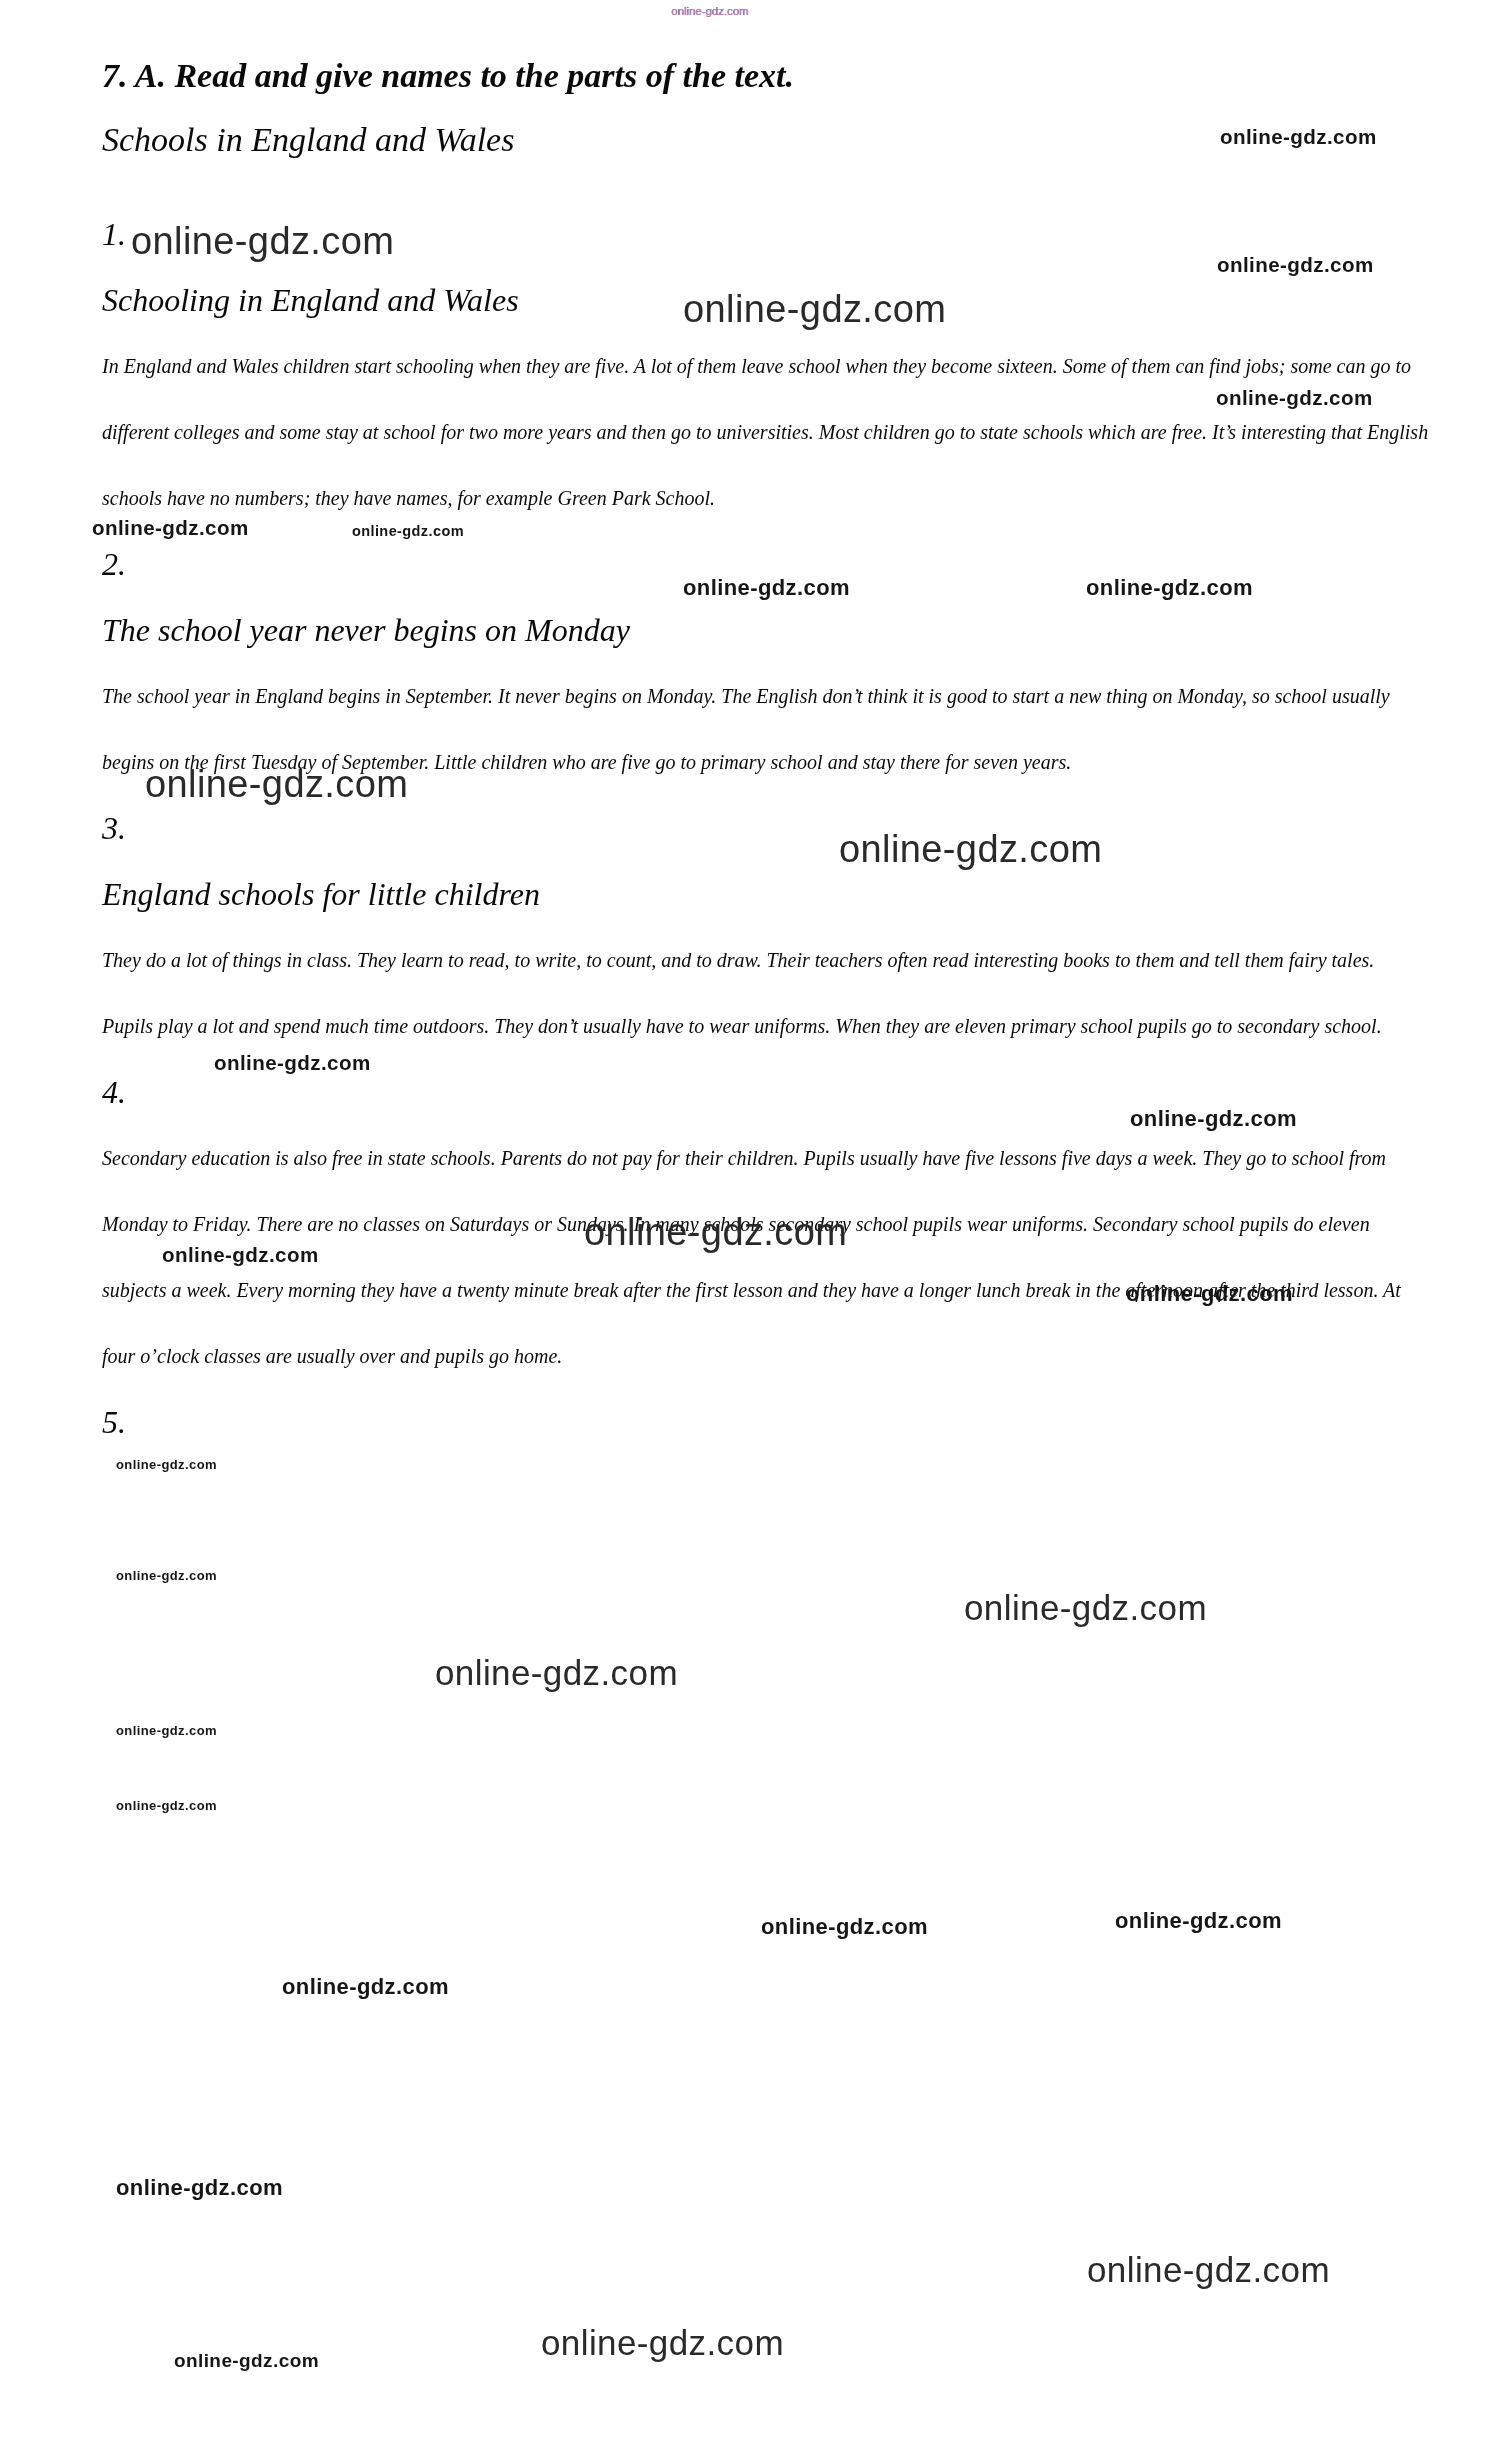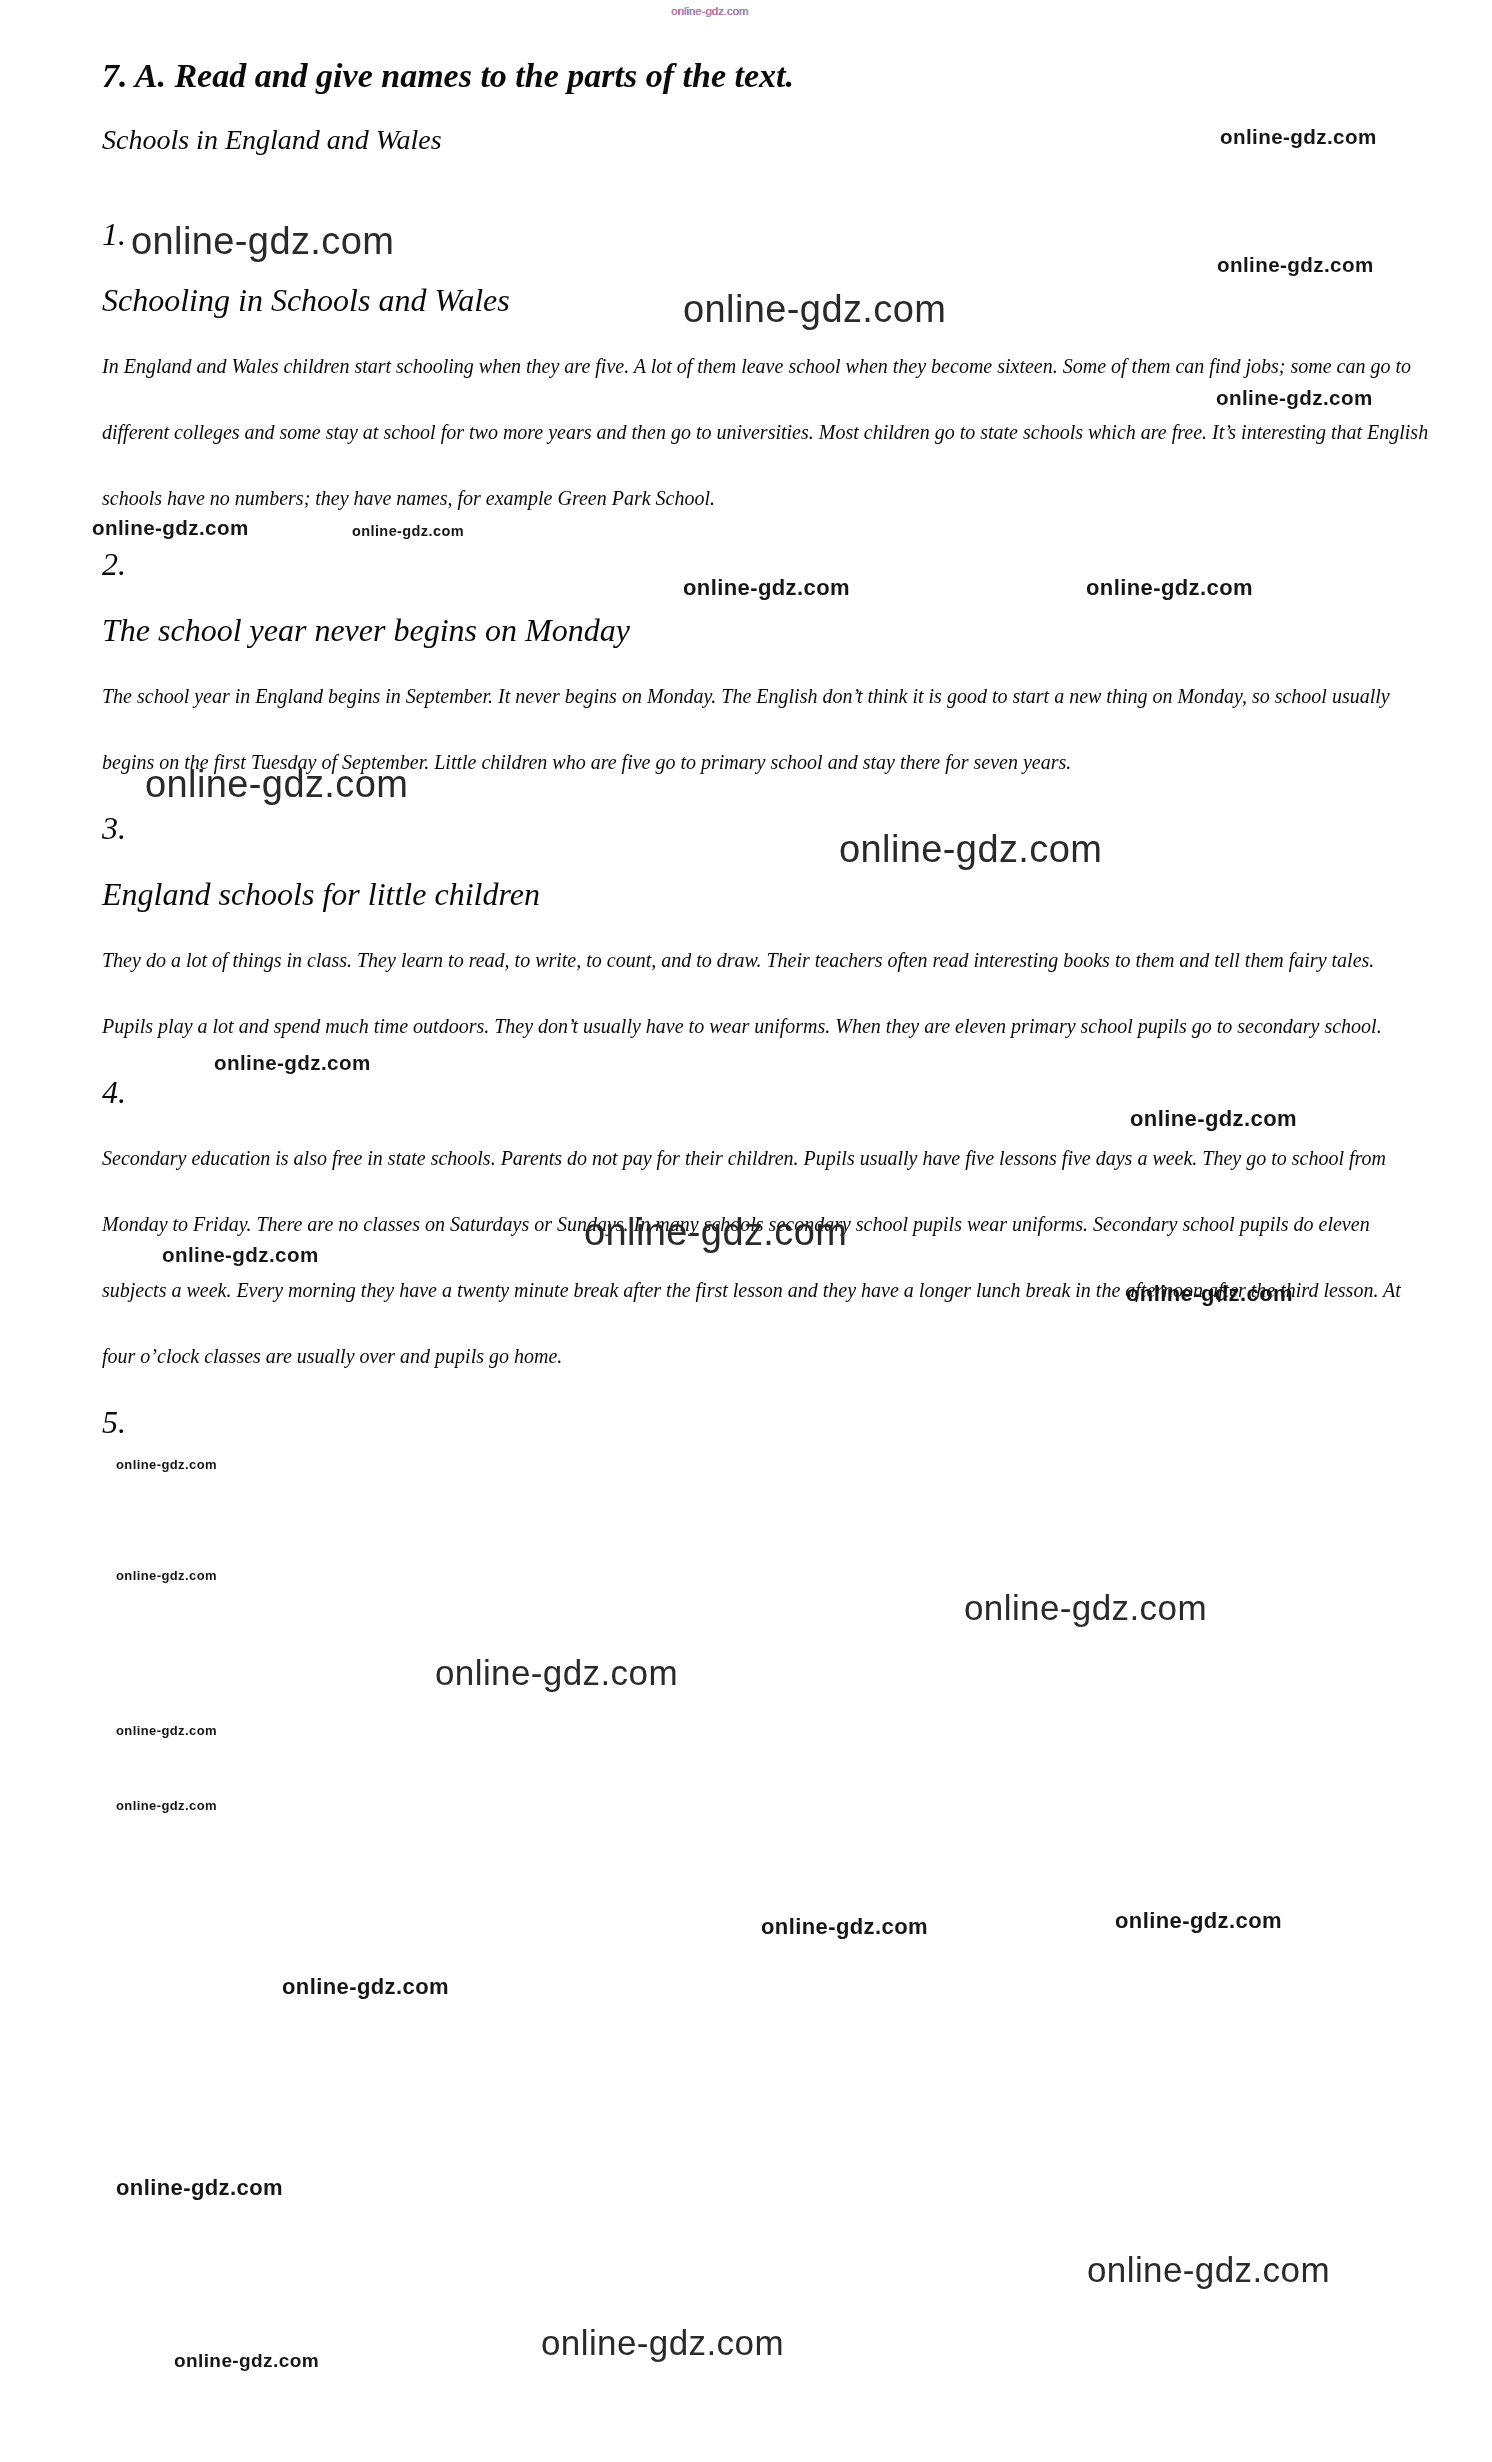--- a/index.html
+++ b/index.html
@@ -19,21 +19,21 @@
     width:1327px;
     font-style:italic;
   }
   .doc-title{
     font-size:34px;
     font-weight:bold;
     line-height:1.25;
     margin:0 0 21.4px 0;
   }
   .doc-subtitle{
-    font-size:28px;
+    font-size:34px;
     line-height:42px;
     margin:0 0 40px 0;
   }
   .section{margin:0;}
   .section-number{
     font-size:32px;
     line-height:66px;
     margin:0;
   }
   .section-heading{
@@ -69,21 +69,21 @@
 <body>
 
 <div class="page">
 
   <div class="content">
     <h1 class="doc-title">7. A. Read and give names to the parts of the text.</h1>
     <div class="doc-subtitle">Schools in England and Wales</div>
 
     <div class="section">
       <div class="section-number">1.</div>
-      <div class="section-heading">Schooling in Schools and Wales</div>
+      <div class="section-heading">Schooling in England and Wales</div>
       <p class="section-body">In England and Wales children start schooling when they are five. A lot of them leave school when they become sixteen. Some of them can find jobs; some can go to different colleges and some stay at school for two more years and then go to universities. Most children go to state schools which are free. It’s interesting that English schools have no numbers; they have names, for example Green Park School.</p>
     </div>
 
     <div class="section">
       <div class="section-number">2.</div>
       <div class="section-heading">The school year never begins on Monday</div>
       <p class="section-body">The school year in England begins in September. It never begins on Monday. The English don’t think it is good to start a new thing on Monday, so school usually begins on the first Tuesday of September. Little children who are five go to primary school and stay there for seven years.</p>
     </div>
 
     <div class="section">

